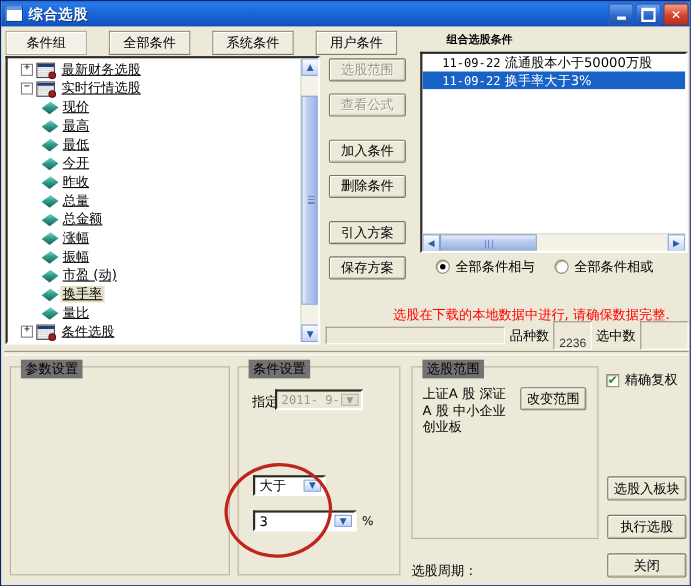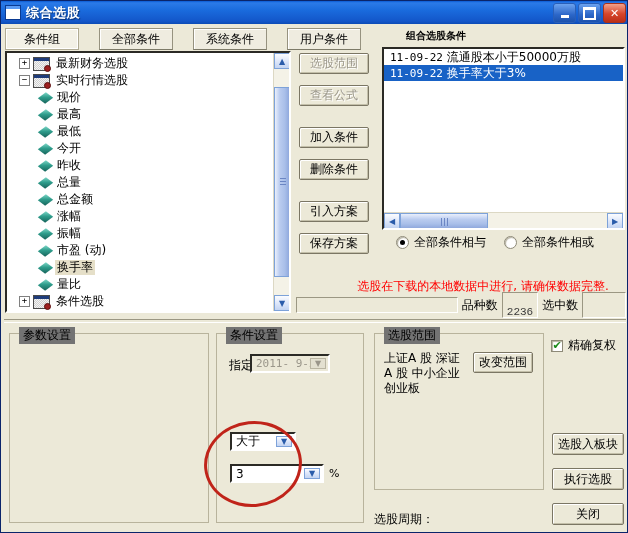--- a/index.html
+++ b/index.html
@@ -93,21 +93,21 @@
     content:"";position:absolute;right:-2px;bottom:-2px;
     width:5px;height:5px;border-radius:50%;
     background:#9c1f1f;border:1px solid #5a0f0f;
   }
   .leaf-ico{
     width:9px;height:10px;flex:0 0 auto;margin-right:5px;margin-left:0;
     background:linear-gradient(135deg,#7fd7c8 0%,#2f9d8c 45%,#17625a 100%);
     transform:rotate(45deg) skew(-8deg,-8deg);
   }
   .tnode.child{padding-left:34px;}
-  .tnode .lbl{padding:0 2px;line-height:15px;}
+  .tnode .lbl{padding:0 2px;line-height:15px;text-decoration:underline;}
   .tnode.sel .lbl{background:#e5dfc8;}
 
   
   .vsb{
     position:absolute;right:0;top:0;width:16px;height:100%;
     background:#f4f2e7;border-left:1px solid #dcd8c4;box-sizing:border-box;
   }
   .sb-arrow{
     width:16px;height:16px;box-sizing:border-box;
     background:linear-gradient(to bottom,#fbfcff,#dfe8fa 50%,#c3d4f2);
@@ -153,21 +153,21 @@
   .rl-title{position:absolute;left:405px;top:28px;font-size:10px;color:#000;font-weight:bold;}
   .listbox{
     position:absolute;left:381px;top:46px;width:243px;height:183px;
     background:#fff;box-sizing:border-box;
     border:2px inset #b0ab93;
     border-top-color:#7f7d6e;border-left-color:#7f7d6e;
     border-right-color:#ffffff;border-bottom-color:#ffffff;
     overflow:hidden;
   }
   .li{
-    height:16px;line-height:16px;font-size:12px;padding-left:6px;white-space:nowrap;
+    height:16px;line-height:16px;font-size:12px;padding-left:18px;white-space:nowrap;
     font-family:"DejaVu Sans","Liberation Sans",sans-serif;
   }
   .li.sel{background:#1862c6;color:#fff;}
   .li .dt{font-family:"DejaVu Sans Mono","Liberation Mono",monospace;font-size:11px;}
 
   
   .radiorow{position:absolute;left:395px;top:233px;width:230px;display:flex;align-items:center;}
   .rad{display:flex;align-items:center;font-size:12px;color:#000;margin-right:18px;}
   .rad .dot{
     width:11px;height:11px;border-radius:50%;
@@ -183,21 +183,21 @@
     position:absolute;left:337px;top:277px;width:290px;
     color:#ff0000;font-size:12px;text-align:center;
   }
   .statusrow{position:absolute;left:295px;top:296px;width:330px;height:16px;display:flex;align-items:center;}
   .sunk{
     background:#ece9d8;box-sizing:border-box;height:16px;
     border:1px solid #9b9783;border-right-color:#ffffff;border-bottom-color:#ffffff;
   }
   .statusrow .lbl{font-size:12px;margin:0 4px;white-space:nowrap;}
   .statusrow .val{font-size:11px;padding:12px 4px;line-height:14px;
-    font-family:Liberation Mono, monospace;color:#3a3a3a;}
+    font-family:Liberation Sans, sans-serif;color:#3a3a3a;}
 
   
   .gb{
     position:absolute;box-sizing:border-box;
     border:1px solid #b8b39c;
   }
   .gb > .cap{
     position:absolute;top:-7px;left:9px;background:#737373;
     padding:0 4px;font-size:12px;color:#000;
   }

